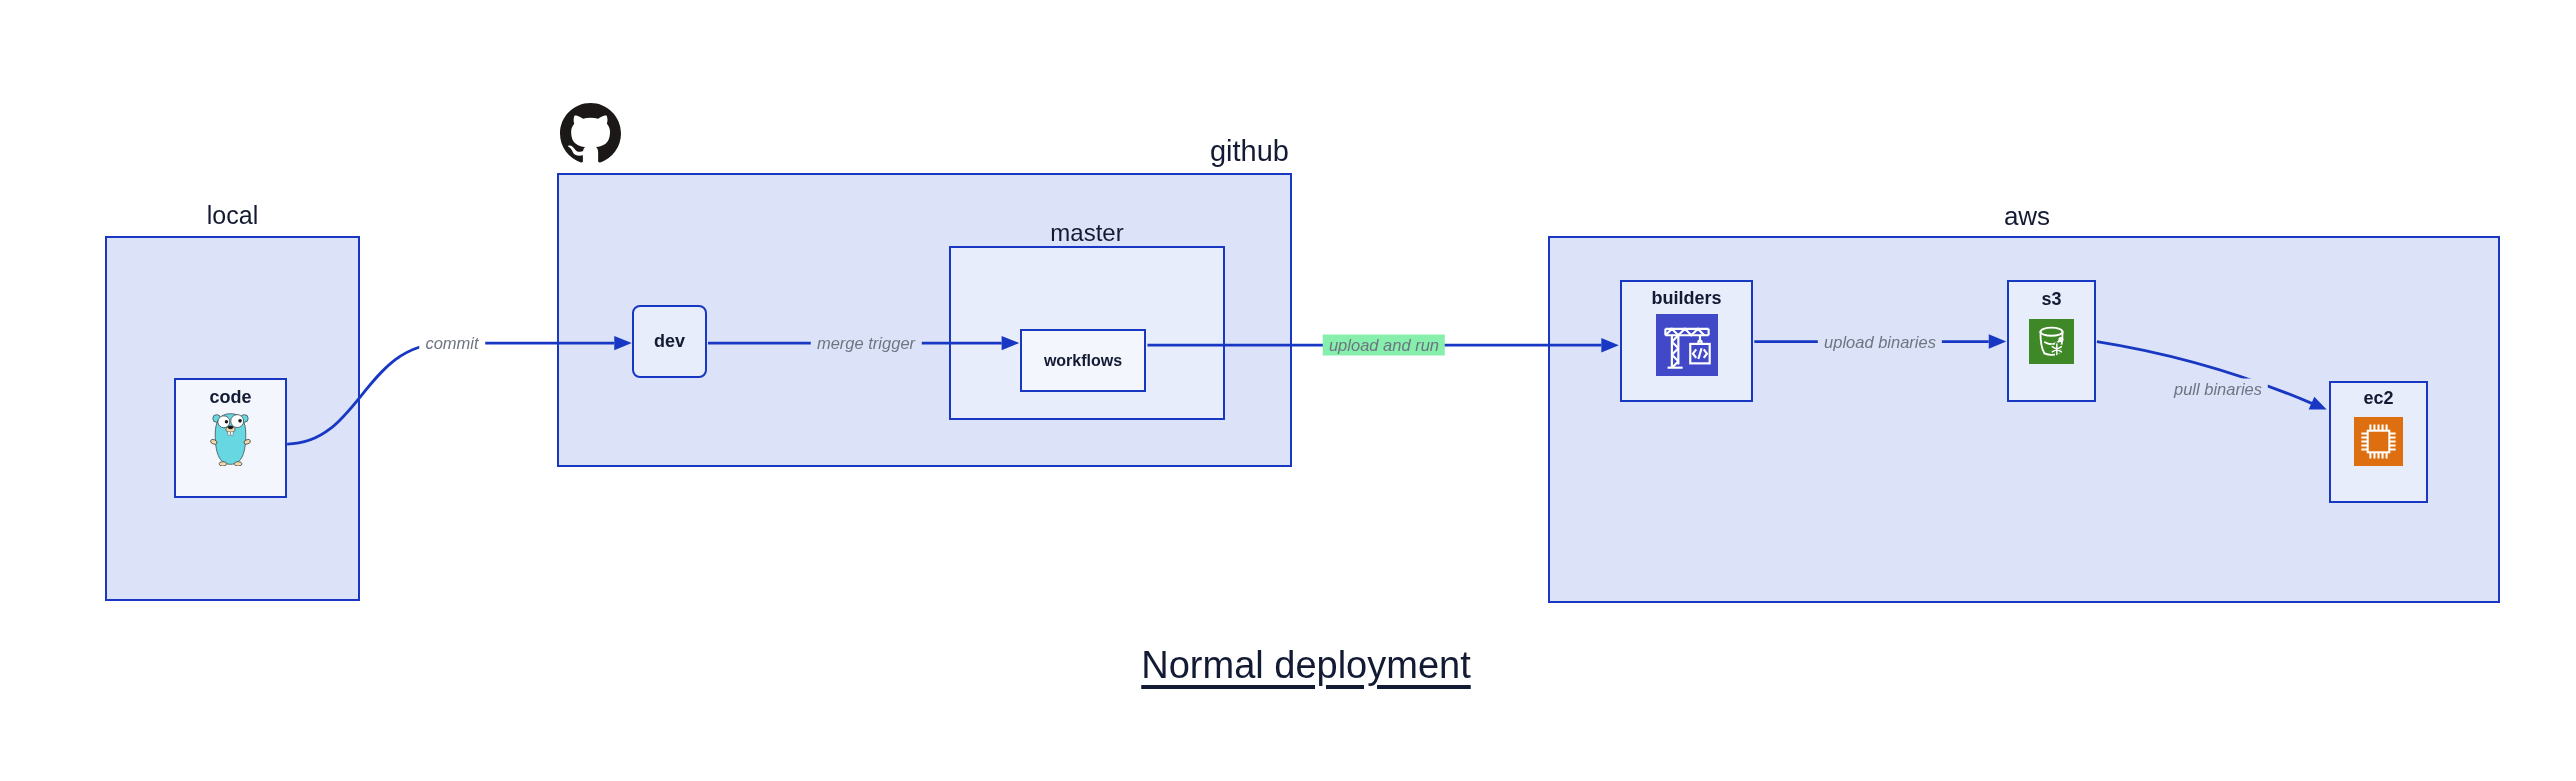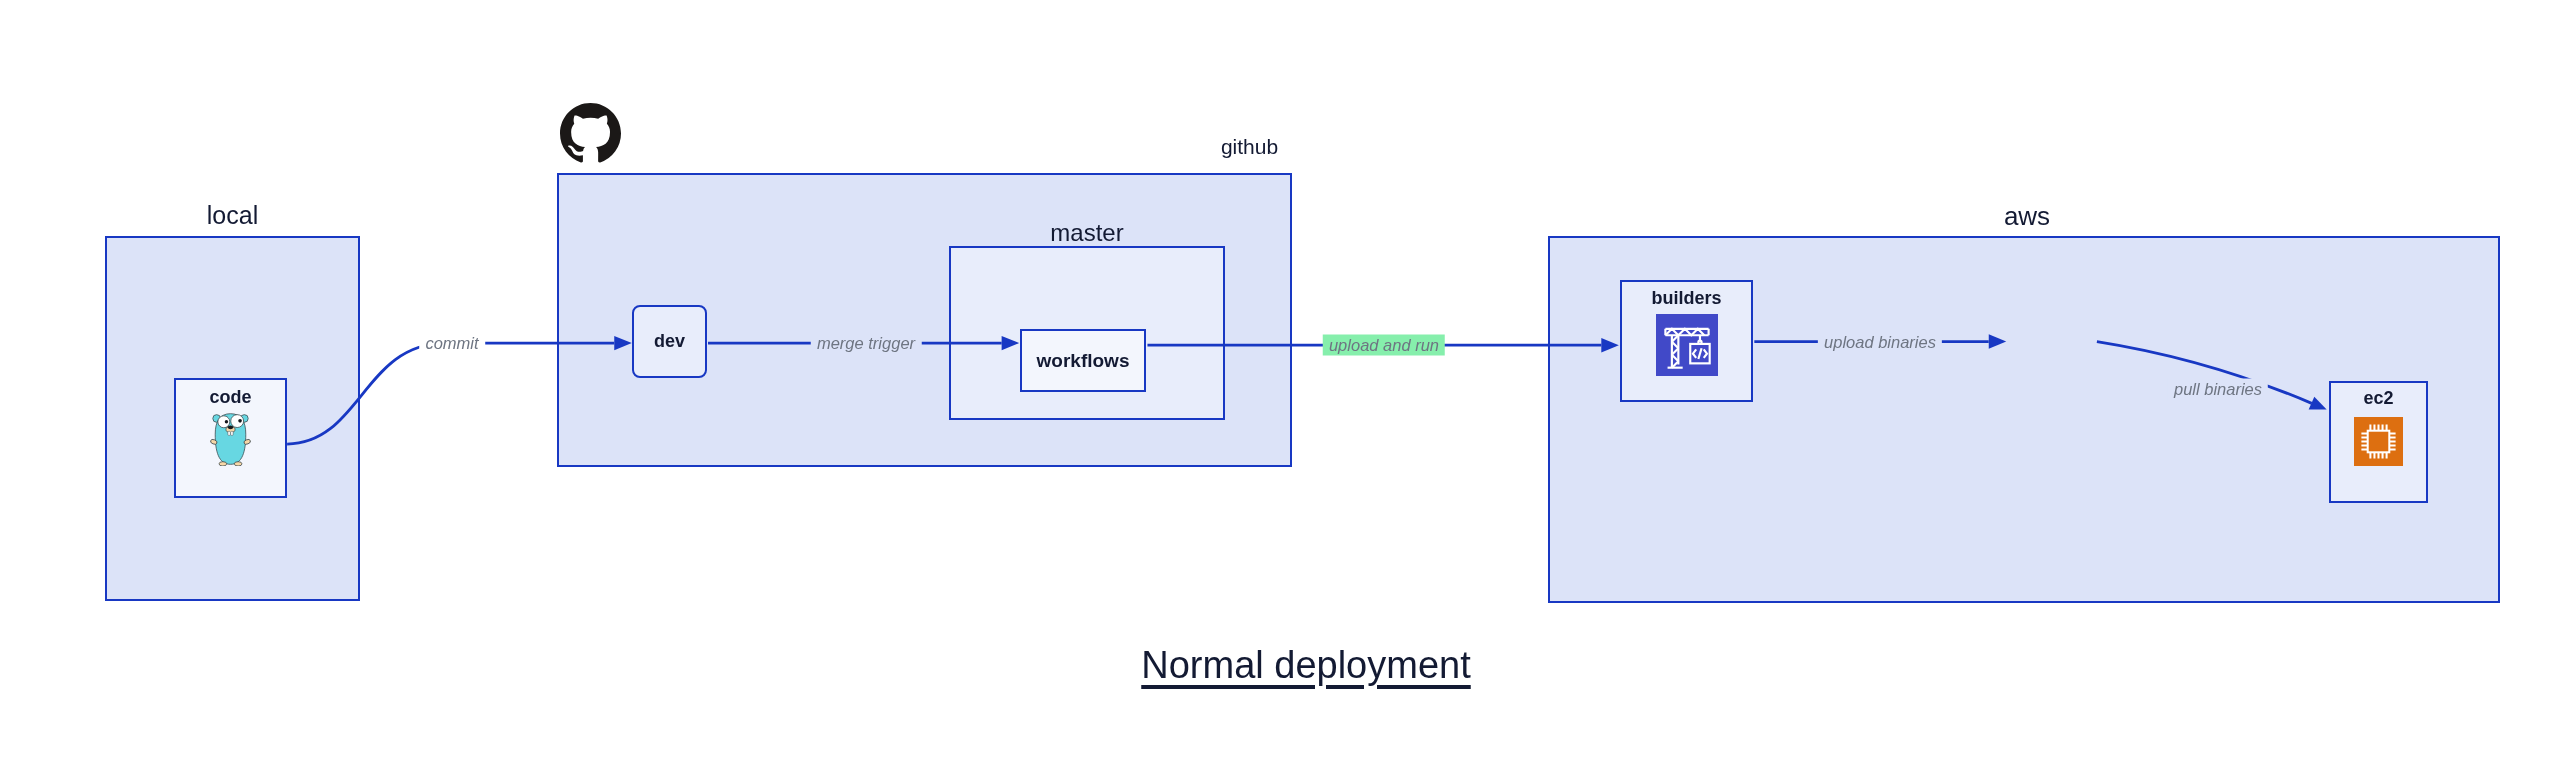--- a/index.html
+++ b/index.html
@@ -61,34 +61,34 @@
         <rect x="39.5" y="40" width="5.2" height="8.5" rx="2" fill="#ffffff" stroke-width="1"></rect>
         <rect x="45.3" y="40" width="5.2" height="8.5" rx="2" fill="#ffffff" stroke-width="1"></rect>
       </g>
     </svg>
   </div>
 
   <svg style="position:absolute;left:560px;top:103px;z-index:2;" width="61" height="61" viewBox="0 0 16 16">
     <path fill="#1b1817" fill-rule="evenodd" d="M8 0C3.58 0 0 3.58 0 8c0 3.54 2.29 6.53 5.47 7.59.4.07.55-.17.55-.38 0-.19-.01-.82-.01-1.49-2.01.37-2.53-.49-2.69-.94-.09-.23-.48-.94-.82-1.13-.28-.15-.68-.52-.01-.53.63-.01 1.08.58 1.23.82.72 1.21 1.87.87 2.33.66.07-.52.28-.87.51-1.07-1.78-.2-3.64-.89-3.64-3.95 0-.87.31-1.59.82-2.15-.08-.2-.36-1.02.08-2.12 0 0 .67-.21 2.2.82.64-.18 1.32-.27 2-.27s1.36.09 2 .27c1.53-1.04 2.2-.82 2.2-.82.44 1.1.16 1.92.08 2.12.51.56.82 1.27.82 2.15 0 3.07-1.87 3.75-3.65 3.95.29.25.54.73.54 1.48 0 1.07-.01 1.93-.01 2.2 0 .21.15.46.55.38A8.01 8.01 0 0 0 16 8c0-4.42-3.58-8-8-8z"></path>
   </svg>
 
-  <div class="group-label" style="left:1172px;top:135px;width:155px;font-size:21px;">github</div>
+  <div class="group-label" style="left:1172px;top:135px;width:155px;font-size:29px;">github</div>
 
   <div class="group-box" style="left:557px;top:173px;width:735px;height:294px;"></div>
 
   <div class="node-box fill-mid" style="left:632px;top:305px;width:75px;height:73px;justify-content:center;border-radius:8px;">
     <div class="node-label">dev</div>
   </div>
 
   <div class="group-label" style="left:949px;top:219px;width:276px;font-size:24px;">master</div>
 
   <div class="node-box fill-mid" style="left:949px;top:246px;width:276px;height:174px;"></div>
 
   <div class="node-box fill-inner" style="left:1020px;top:329px;width:126px;height:63px;justify-content:center;z-index:3;">
-    <div class="node-label" style="font-size:19px;">workflows</div>
+    <div class="node-label" style="font-size:16px;">workflows</div>
   </div>
 
   <div class="group-label" style="left:1906px;top:201px;width:242px;font-size:26px;">aws</div>
 
   <div class="group-box" style="left:1548px;top:236px;width:952px;height:367px;"></div>
 
   <div class="node-box fill-mid" style="left:1620px;top:280px;width:133px;height:122px;padding-top:6.2px;">
     <div class="node-label">builders</div>
     <div class="icon-tile" style="width:62px;height:62px;background:#4149c8;margin-top:5.2px;">
       <svg width="54" height="54" viewBox="0 0 100 100">
@@ -102,20 +102,41 @@
           <circle cx="74" cy="45" r="3"></circle>
           <rect x="56" y="48" width="36" height="36"></rect>
           <polyline points="67,58 61,66 67,74"></polyline>
           <polyline points="81,58 87,66 81,74"></polyline>
           <path d="M71 76 L77 56"></path>
         </g>
       </svg>
     </div>
   </div>
 
+  <div class="node-box fill-mid" style="left:2007px;top:280px;width:89px;height:122px;padding-top:7.2px;">
+    <div class="node-label">s3</div>
+    <div class="icon-tile" style="width:45px;height:45px;background:#3f8827;margin-top:9.3px;">
+      <svg width="41" height="41" viewBox="0 0 100 100">
+        <g stroke="#ffffff" stroke-width="4.5" fill="none" stroke-linecap="round">
+          <ellipse cx="50" cy="26" rx="27" ry="10"></ellipse>
+          <path d="M23 26 C23 46 27 70 33 79"></path>
+          <path d="M77 26 C77 46 73 70 67 79"></path>
+          <path d="M33 79 Q50 86 67 79"></path>
+          <path d="M34 52 C46 60 62 58 72 46"></path>
+          <circle cx="73" cy="45" r="4"></circle>
+        </g>
+        <g stroke="#3f8827" stroke-width="10" fill="none" stroke-linecap="round">
+          <path d="M63 56 V82 M51.7 62.5 L74.3 75.5 M74.3 62.5 L51.7 75.5"></path>
+        </g>
+        <g stroke="#ffffff" stroke-width="3.5" fill="none" stroke-linecap="round">
+          <path d="M63 56 V82 M51.7 62.5 L74.3 75.5 M74.3 62.5 L51.7 75.5"></path>
+        </g>
+      </svg>
+    </div>
+  </div>
 
   <div class="node-box fill-mid" style="left:2329px;top:381px;width:99px;height:122px;padding-top:5px;">
     <div class="node-label">ec2</div>
     <div class="icon-tile" style="width:49px;height:49px;background:#dd6f10;margin-top:8.2px;">
       <svg width="45" height="45" viewBox="0 0 100 100">
         <g stroke="#ffffff" stroke-width="4.5" fill="none">
           <rect x="26" y="26" width="48" height="48"></rect>
           <path d="M32 12 V26 M41 12 V26 M50 12 V26 M59 12 V26 M68 12 V26"></path>
           <path d="M32 74 V88 M41 74 V88 M50 74 V88 M59 74 V88 M68 74 V88"></path>
           <path d="M12 32 H26 M12 41 H26 M12 50 H26 M12 59 H26 M12 68 H26"></path>

